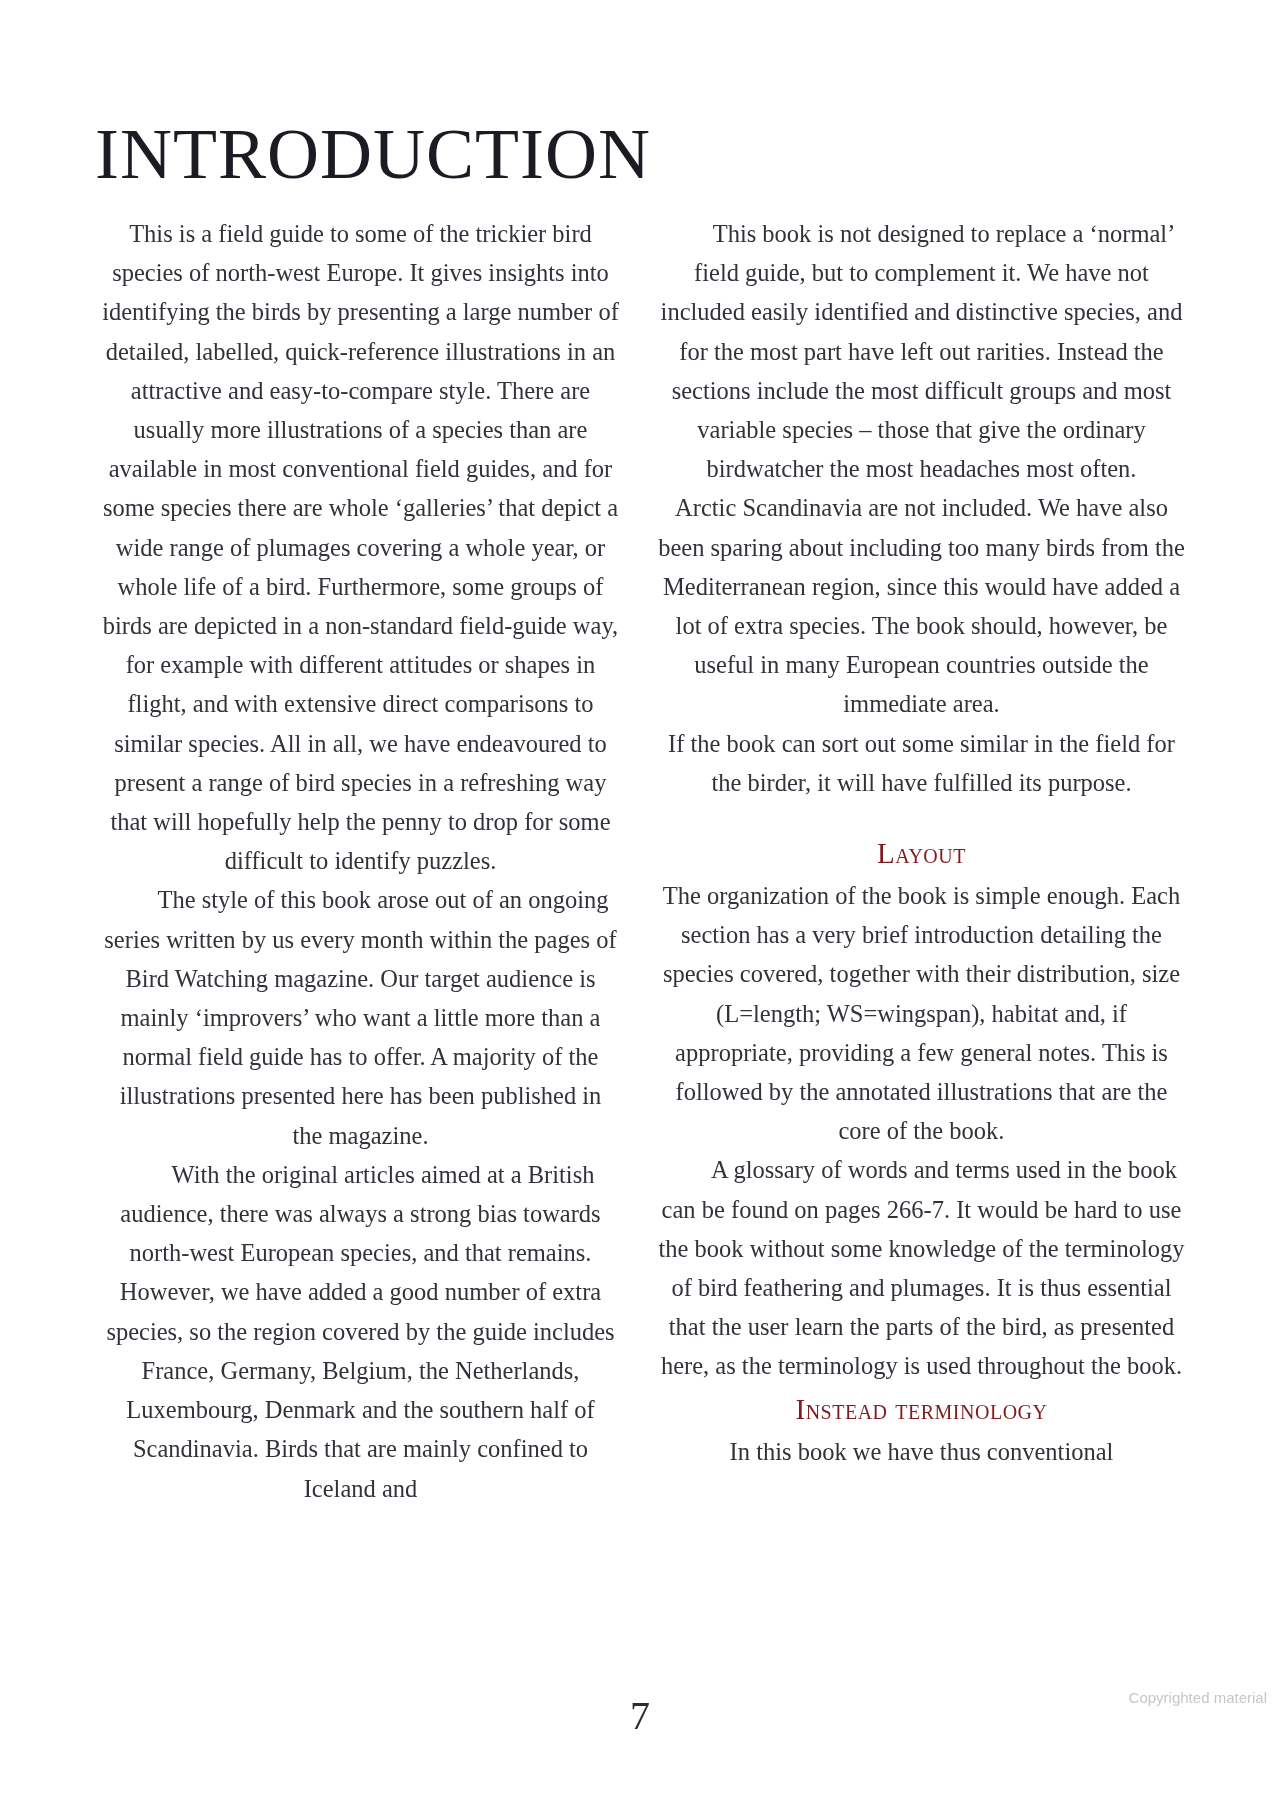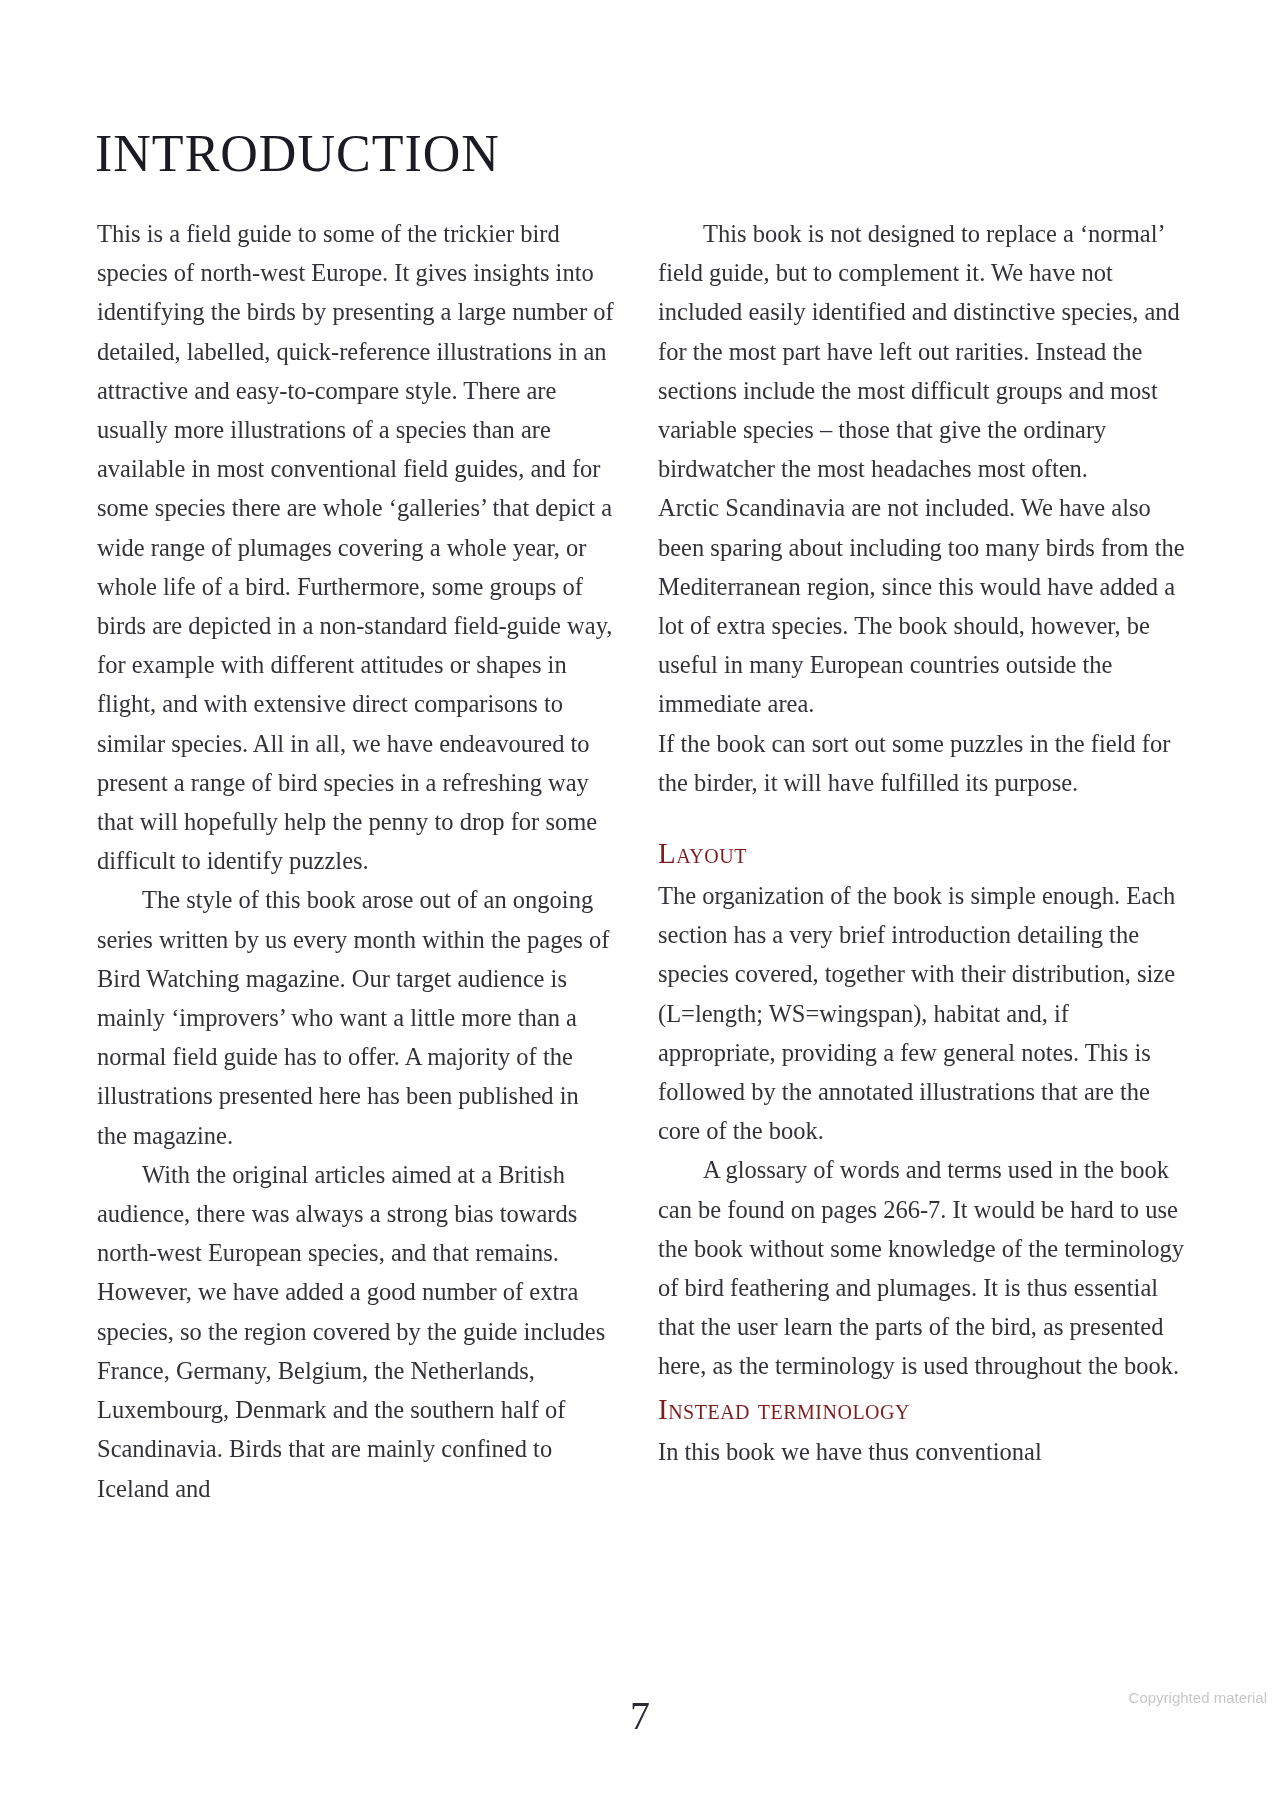--- a/index.html
+++ b/index.html
@@ -14,34 +14,34 @@
   .page {
     position: absolute;
     inset: 0;
     background: #ffffff;
   }
   .title {
     position: absolute;
     left: 95px;
     top: 128px;
     margin: 0;
-    font-size: 52px;
+    font-size: 72px;
     line-height: 52px;
     font-weight: normal;
     letter-spacing: 1px;
     color: #1b1b24;
   }
   .col {
     position: absolute;
     top: 214px;
     width: 527px;
     font-size: 24.5px;
     line-height: 39.2px;
     color: #32323a;
-    text-align: left;
+    text-align: center;
   }
   .col-left  { left: 97px; }
   .col-right { left: 658px; }
   .para { margin: 0; }
   .para.indent { text-indent: 45px; }
   .heading {
     margin: 0;
     font-weight: normal;
     font-variant: small-caps;
     font-size: 29px;
@@ -77,21 +77,21 @@
 <div class="page">
   <h1 class="title">INTRODUCTION</h1>
   <div class="col col-left" id="col-left">
       <p class="para"><span>This is a field guide to some of the trickier bird species of north-west Europe. It gives insights into identifying the birds by presenting a large number of detailed, labelled, quick-reference illustrations in an attractive and easy-to-compare style. There are usually more illustrations of a species than are available in most conventional field guides, and for some species there are whole ‘galleries’ that depict a wide range of plumages covering a whole year, or whole life of a bird. Furthermore, some groups of birds are depicted in a non-standard field-guide way, for example with different attitudes or shapes in flight, and with extensive direct comparisons to similar species. All in all, we have endeavoured to present a range of bird species in a refreshing way that will hopefully help the penny to drop for some difficult to identify puzzles.</span></p>
       <p class="para indent"><span>The style of this book arose out of an ongoing series written by us every month within the pages of </span><span class="italic">Bird Watching</span><span> magazine. Our target audience is mainly ‘improvers’ who want a little more than a normal field guide has to offer. A majority of the illustrations presented here has been published in</span><br><span>the magazine.</span></p>
       <p class="para indent"><span>With the original articles aimed at a British audience, there was always a strong bias towards north-west European species, and that remains. However, we have added a good number of extra species, so the region covered by the guide includes France, Germany, Belgium, the Netherlands, Luxembourg, Denmark and the southern half of Scandinavia. Birds that are mainly confined to Iceland and</span></p>
     </div>
   <div class="col col-right" id="col-right">
       <p class="para indent"><span>This book is not designed to replace a ‘normal’ field guide, but to complement it. We have not included easily identified and distinctive species, and for the most part have left out rarities. Instead the sections include the most difficult groups and most variable species – those that give the ordinary birdwatcher the most headaches most often.</span></p>
       <p class="para"><span>Arctic Scandinavia are not included. We have also been sparing about including too many birds from the Mediterranean region, since this would have added a lot of extra species. The book should, however, be useful in many European countries outside the immediate area.</span></p>
-      <p class="para"><span>If the book can sort out some puzzles in the field for the birder, it will have fulfilled its purpose.</span></p>
+      <p class="para"><span>If the book can sort out some similar in the field for the birder, it will have fulfilled its purpose.</span></p>
       <h2 class="heading gap-before"><span>Layout</span></h2>
       <p class="para"><span>The organization of the book is simple enough. Each section has a very brief introduction detailing the species covered, together with their distribution, size (L=length; WS=wingspan), habitat and, if appropriate, providing a few general notes. This is followed by the annotated illustrations that are the core of the book.</span></p>
       <p class="para indent"><span>A glossary of words and terms used in the book can be found on pages 266-7. It would be hard to use the book without some knowledge of the terminology of bird feathering and plumages. It is thus essential that the user learn the parts of the bird, as presented here, as the terminology is used throughout the book.</span></p>
       <h2 class="heading"><span>Instead terminology</span></h2>
       <p class="para"><span>In this book we have thus conventional</span></p>
     </div>
   <div class="page-number">7</div>
   <div class="watermark">Copyrighted material</div>
 </div>
 

